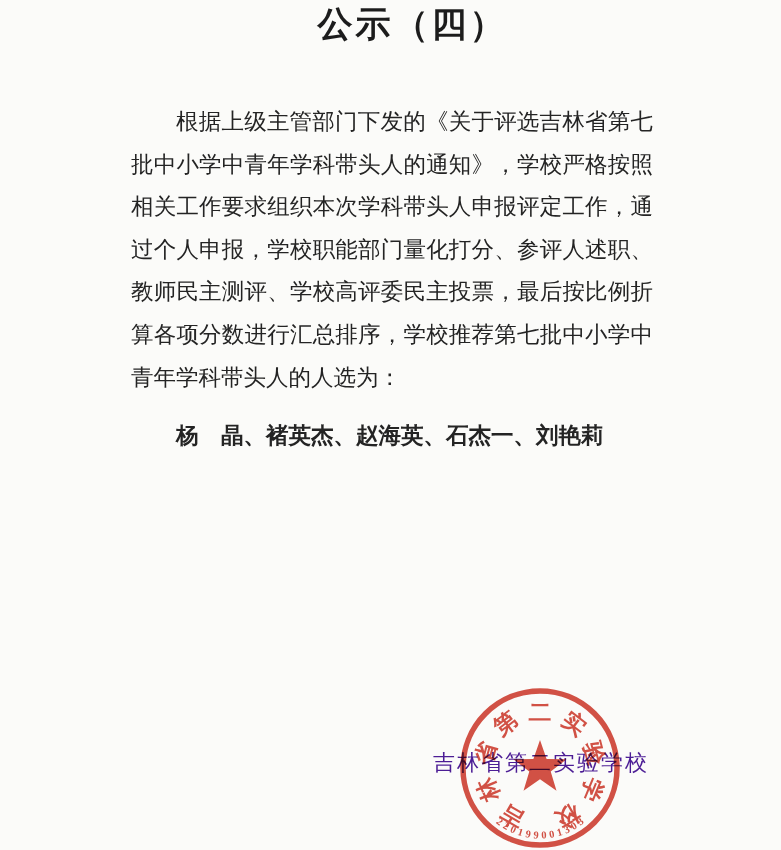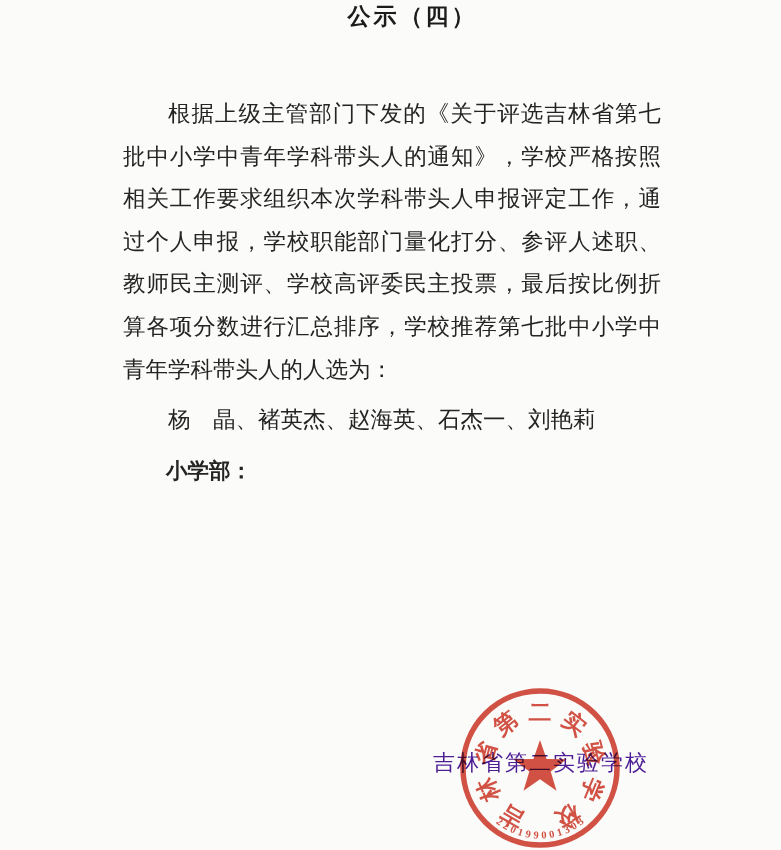--- a/index.html
+++ b/index.html
@@ -10,45 +10,45 @@
     margin: 0 auto;
     background: #fbfbf9;
     font-family: "Liberation Serif", "DejaVu Serif", serif;
     color: #242424;
     overflow: hidden;
   }
   .title {
     margin: 0;
     padding-top: 1px;
     text-align: center;
-    font-size: 23px;
+    font-size: 35px;
     font-weight: bold;
     letter-spacing: 3px;
     color: #1c1c1c;
     padding-left: 44px;
   }
   .doc-body {
     position: absolute;
     left: 115px;
     top: 85px;
     width: 554px;
     font-size: 22.5px;
     line-height: 42.6px;
     text-align: justify;
     text-justify: inter-character;
   }
-  .para { margin: 8px; }
+  .para { margin: 16px; }
   .indent { text-indent: 2em; }
   .heading {
     text-indent: 2em;
     font-weight: bold;
     font-family: "Liberation Sans", "DejaVu Sans", sans-serif;
     font-size: 21.5px;
   }
-  .names { text-indent: 2em; }
+  .names { text-indent: 2em; font-weight: bold; }
   .sig-school {
     position: absolute;
     left: 433px;
     top: 748px;
     font-size: 22px;
     letter-spacing: 2px;
     color: #4c1d95;
   }
   .sig-date {
     position: absolute;
@@ -73,21 +73,20 @@
 </head>
 <body>
 
 <div class="page">
 
   <h1 class="title">公示（四）</h1>
 
   <div class="doc-body">
     <p class="para indent">根据上级主管部门下发的《关于评选吉林省第七批中小学中青年学科带头人的通知》，学校严格按照相关工作要求组织本次学科带头人申报评定工作，通过个人申报，学校职能部门量化打分、参评人述职、教师民主测评、学校高评委民主投票，最后按比例折算各项分数进行汇总排序，学校推荐第七批中小学中青年学科带头人的人选为：</p>
     <p class="para names">杨　晶、褚英杰、赵海英、石杰一、刘艳莉</p>
-    <p class="para heading">小学部：</p>
   </div>
 
   <div class="sig-school">吉林省第二实验学校</div>
 
   <svg class="seal" width="180" height="180" viewBox="-90 -90 180 180">
     <circle r="77" fill="none" stroke-width="5.5" stroke="#cf3a2c"></circle>
     <polygon points="0,-28 6.6,-9.1 26.6,-8.7 10.7,3.5 16.5,22.7 0,11.2 -16.5,22.7 -10.7,3.5 -26.6,-8.7 -6.6,-9.1" fill="#cf3a2c"></polygon>
     <g>
         <text transform="translate(-28.0 48.5) rotate(-150.0)" font-size="23" text-anchor="middle" dominant-baseline="central" fill="#cf3a2c">吉</text>
         <text transform="translate(-51.7 21.4) rotate(-112.5)" font-size="23" text-anchor="middle" dominant-baseline="central" fill="#cf3a2c">林</text>

